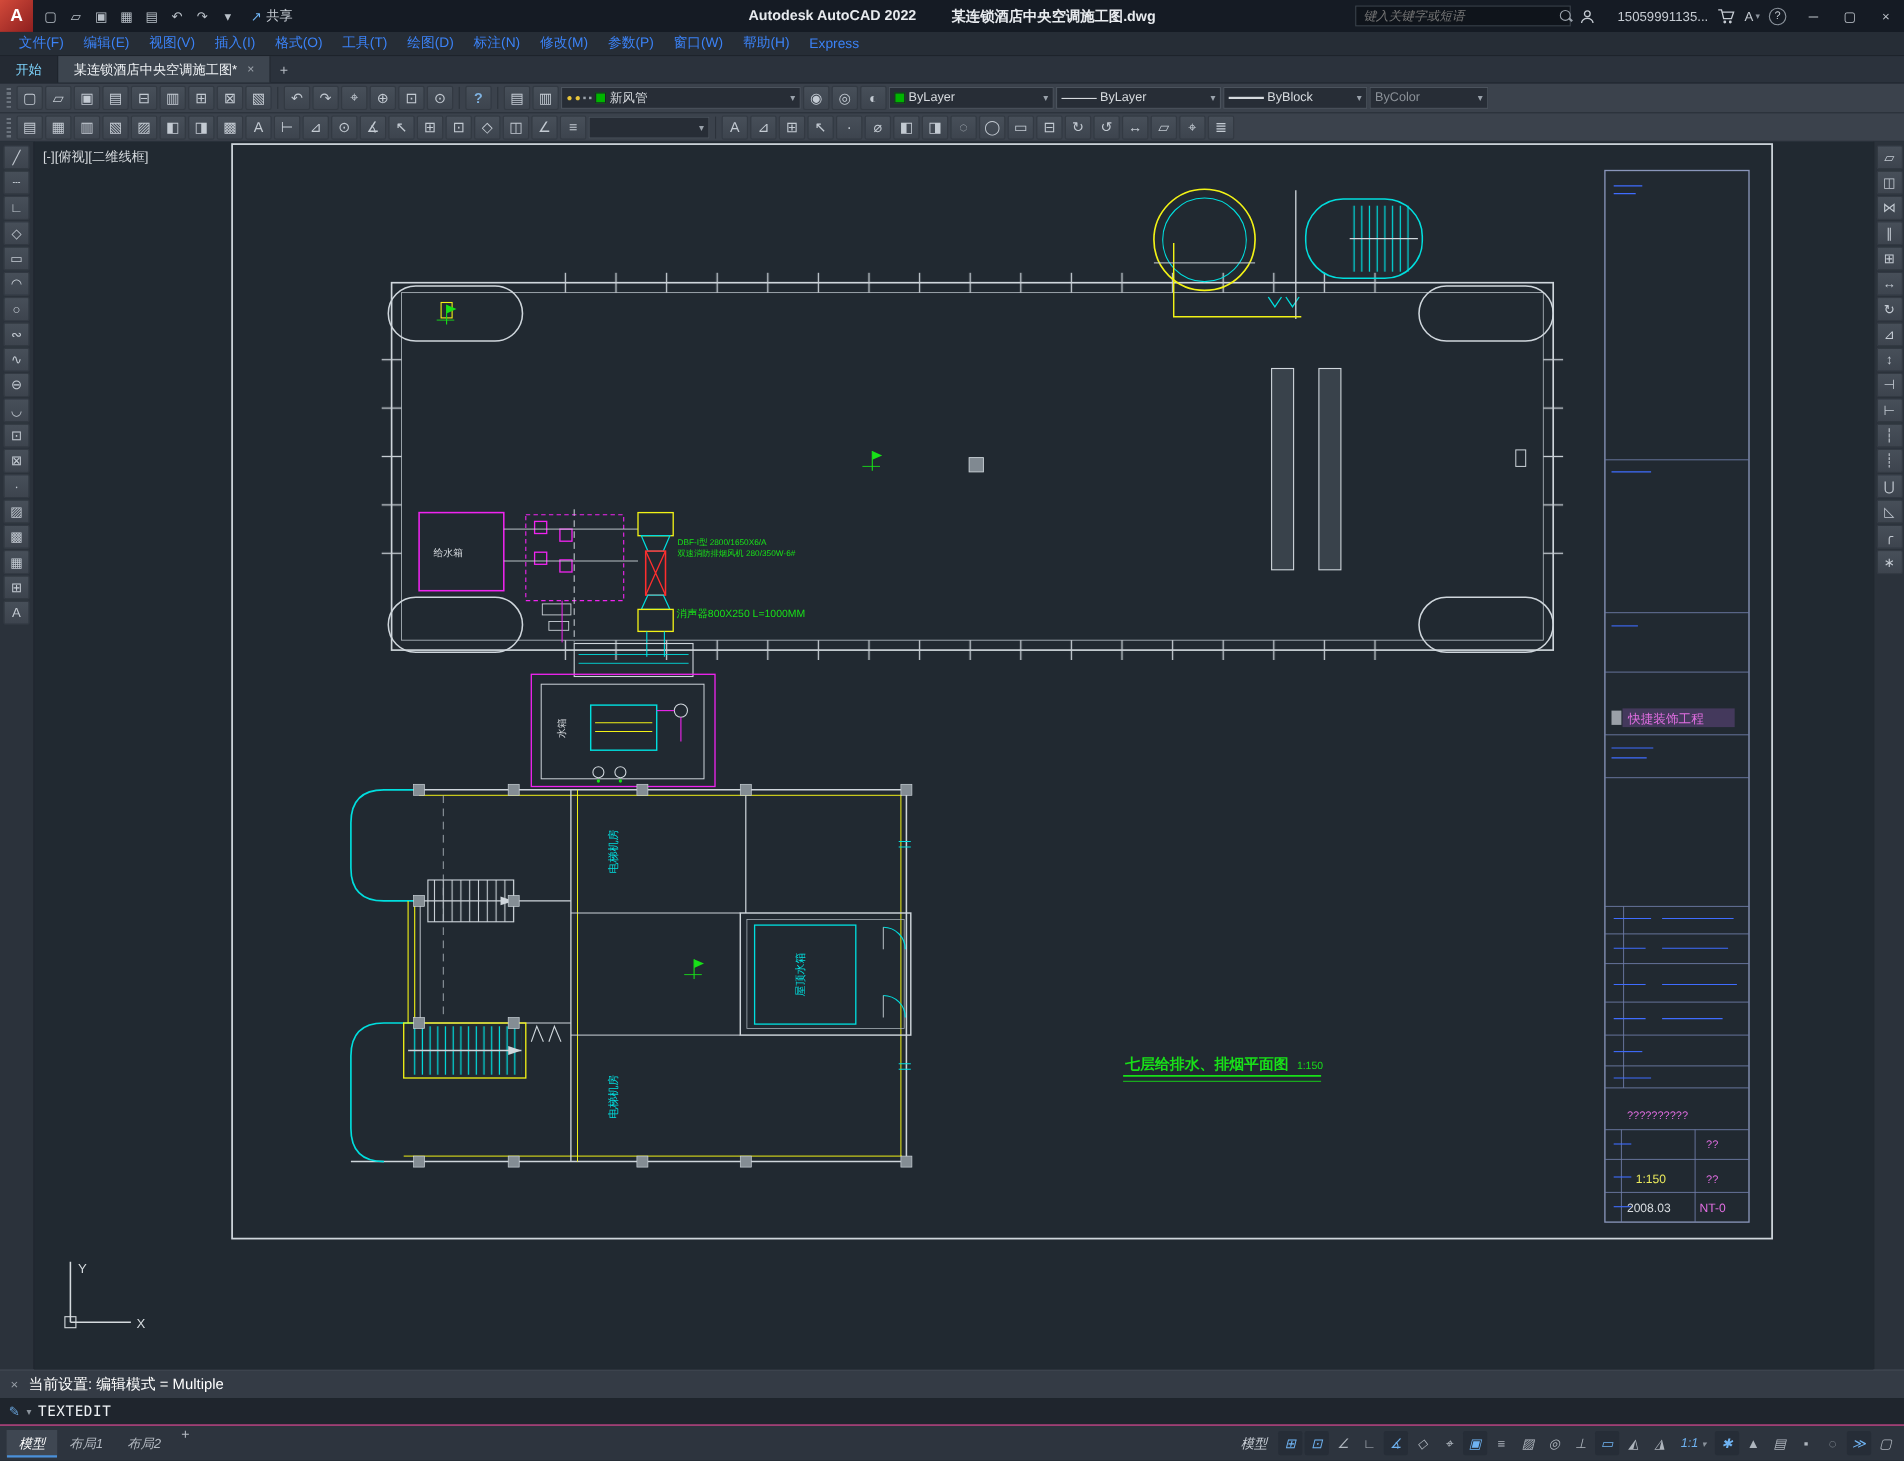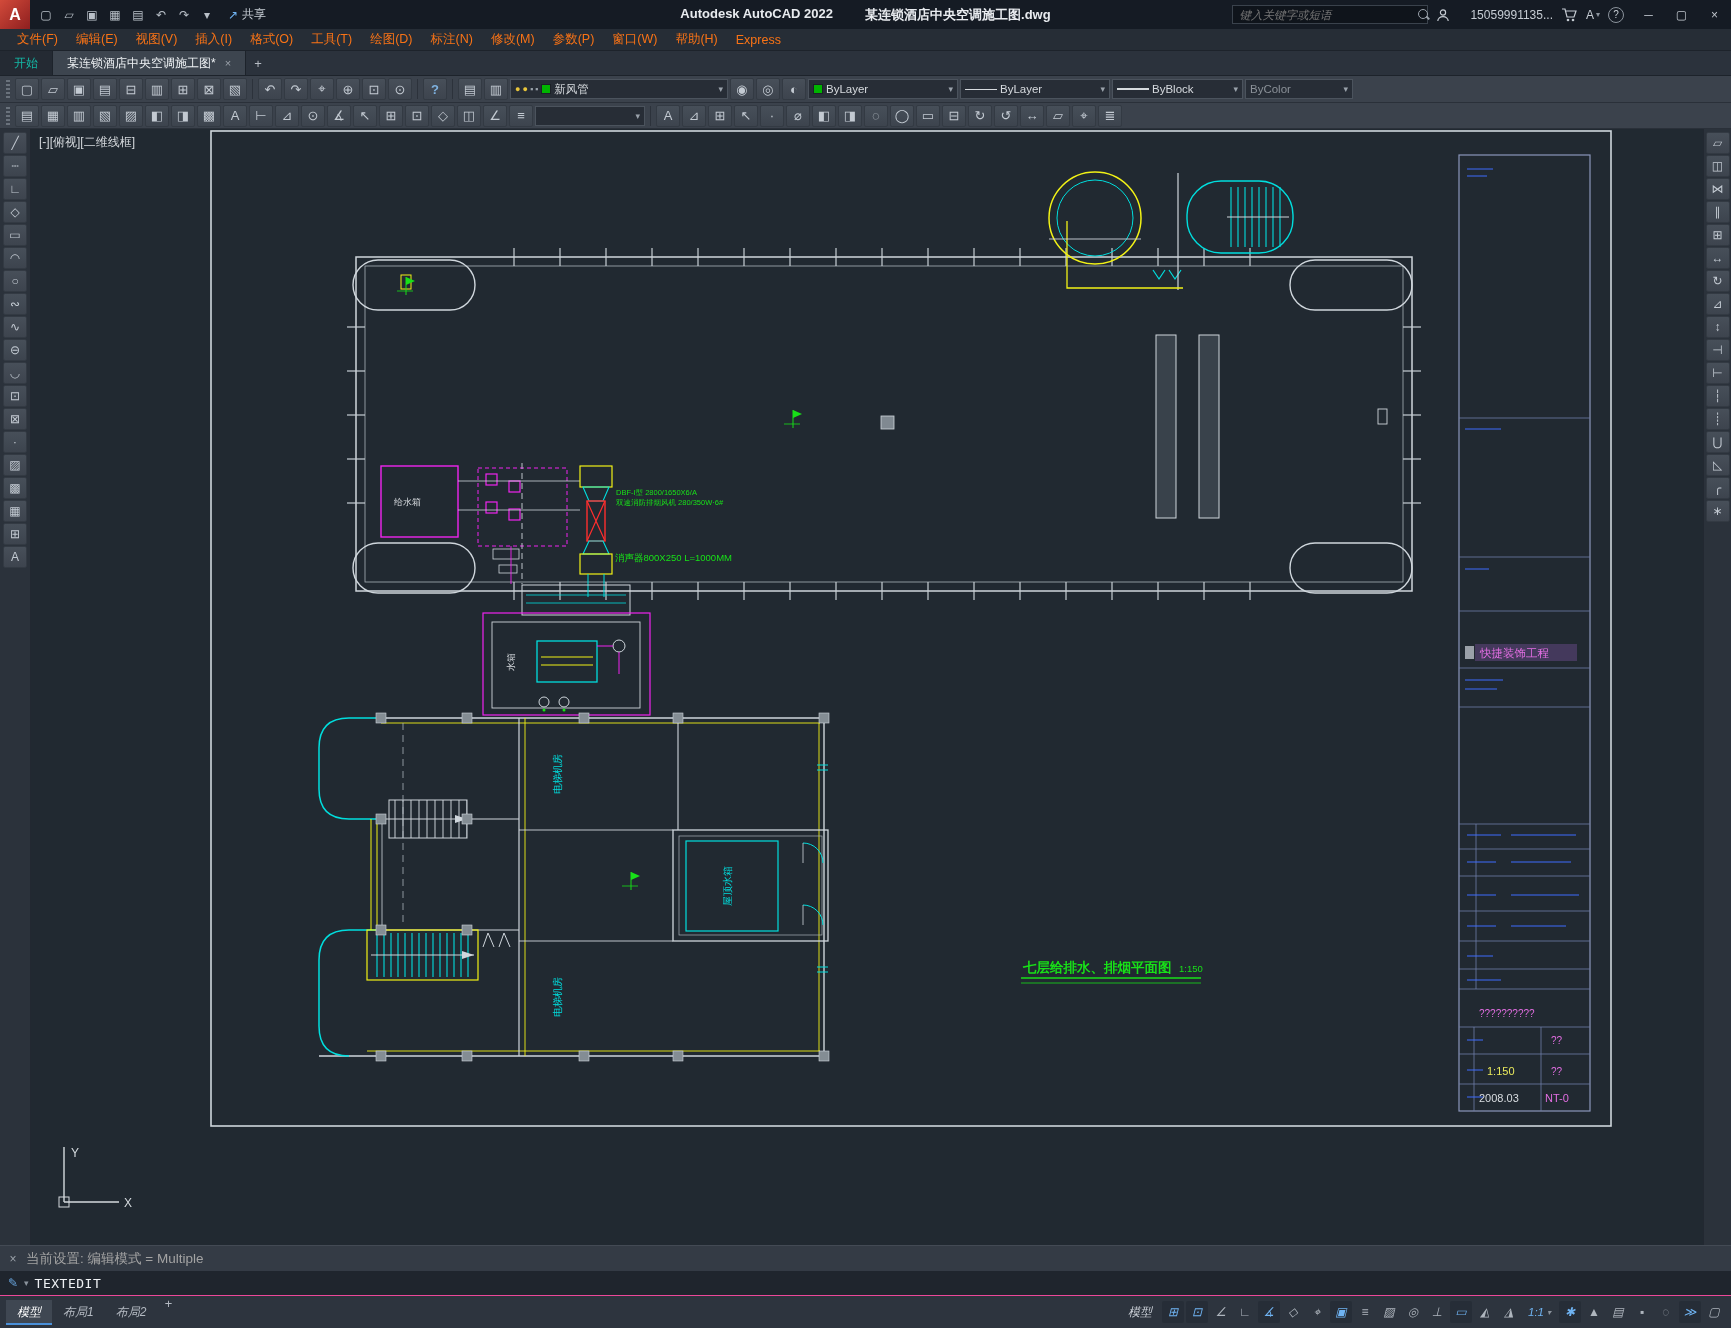--- a/index.html
+++ b/index.html
@@ -24,25 +24,25 @@
   .account { display:flex; align-items:center; gap:20px; font-size:12px; color:#c6ccd3; }
   .mini-svg { display:block; }
   .a-menu { font-size:12px; display:flex; align-items:center; gap:2px; color:#c6ccd3; }
   .help-q { width:16px; height:16px; border:1px solid #8b939c; border-radius:50%; font-size:10px; display:flex; align-items:center; justify-content:center; color:#c6ccd3; }
   .caret { font-size:8px; color:#8b939c; }
   .win-btns { display:flex; height:100%; }
   .win-btn { width:33px; height:100%; display:flex; align-items:center; justify-content:center; color:#c0c6cd; font-size:12px; }
 
   
   .menubar { height:22px; background:#262d36; display:flex; align-items:center; padding-left:8px; flex:0 0 auto; border-bottom:1px solid #1d232b; }
-  .menu-item { color:#f97316; font-size:12.5px; padding:0 9px; height:100%; display:flex; align-items:center; }
+  .menu-item { color:#3b82f6; font-size:12.5px; padding:0 9px; height:100%; display:flex; align-items:center; }
 
   
   .tabbar { height:25px; background:#2b323c; display:flex; align-items:flex-end; flex:0 0 auto; border-bottom:1px solid #1d232b; }
-  .ftab { height:24px; display:flex; align-items:center; padding:0 14px; font-size:12px; color:#14b8a6; background:#242a33; border-right:1px solid #1d232b; }
+  .ftab { height:24px; display:flex; align-items:center; padding:0 14px; font-size:12px; color:#7dd3fc; background:#242a33; border-right:1px solid #1d232b; }
   .ftab.active { background:#3d454f; color:#eef1f4; }
   .ftab .x { margin-left:9px; color:#9aa1a9; font-size:11px; }
   .newtab { width:24px; height:24px; display:flex; align-items:center; justify-content:center; color:#b6bcc4; font-size:13px; }
 
   
   .toolbar { background:#3b424c; display:flex; align-items:center; gap:2px; padding:0 3px; border-bottom:1px solid #2a3039; flex:0 0 auto; }
   .toolbar.row1 { height:27px; } .toolbar.row2 { height:26px; }
   .grip { width:4px; height:18px; margin:0 3px; background:repeating-linear-gradient(to bottom,#6a727c 0 2px,transparent 2px 4px); }
   .ticon { width:24px; height:22px; background:linear-gradient(#474f59,#3d444e); border:1px solid #333a43; border-radius:2px; color:#c3cad2; font-size:13px; display:flex; align-items:center; justify-content:center; flex:0 0 auto; }
   .sep { width:1px; height:20px; background:#2c323b; margin:0 3px; flex:0 0 auto; }
@@ -63,21 +63,21 @@
   .palette { width:31px; background:#2b323b; display:flex; flex-direction:column; align-items:center; padding-top:3px; gap:1px; border-right:1px solid #222831; }
   .rtools  { width:28px; background:#2b323b; display:flex; flex-direction:column; align-items:center; padding-top:3px; gap:1px; border-left:1px solid #222831; }
   .palette .ticon, .rtools .ticon { width:24px; height:22px; font-size:12px; }
   .canvas { flex:1 1 auto; position:relative; background:#212931; overflow:hidden; }
   .vp-label { position:absolute; top:5px; left:8px; color:#d7dbdf; font-size:12px; z-index:2; }
   .canvas svg { position:absolute; left:0; top:0; font-family:"Liberation Sans",sans-serif; }
 
   
   .cmd-history { height:26px; background:#343b45; display:flex; align-items:center; border-top:1px solid #434a54; flex:0 0 auto; }
   .cmd-close { width:26px; text-align:center; color:#9aa1a9; font-size:12px; }
-  .cmd-history-text { color:#a3a3a3; font-size:13.5px; }
+  .cmd-history-text { color:#ffffff; font-size:13.5px; }
   .cmd-input { height:24px; background:#1f252d; display:flex; align-items:center; gap:6px; padding-left:8px; flex:0 0 auto; }
   .cmd-pencil { color:#6aa7e0; font-size:12px; }
   .cmd-arrow { color:#8b939c; font-size:9px; }
   .cmd-prompt { color:#eef1f4; font-size:13px; font-family:"DejaVu Sans Mono",monospace; letter-spacing:.5px; }
 
   
   .statusbar { height:33px; background:#2d343e; display:flex; padding:0 6px; border-top:1px solid #ec4899; flex:0 0 auto;font-style:italic; }
   .ltab { padding:0 11px; height:25px; display:flex; align-items:center; color:#b4bac2; font-size:12px; }
   .ltab[data-state="on"] { background:#3f4752; color:#fff; box-shadow:inset 0 -2px 0 #4a90d9; }
   .newlayout { width:22px; text-align:center; color:#b4bac2; font-size:13px; }

